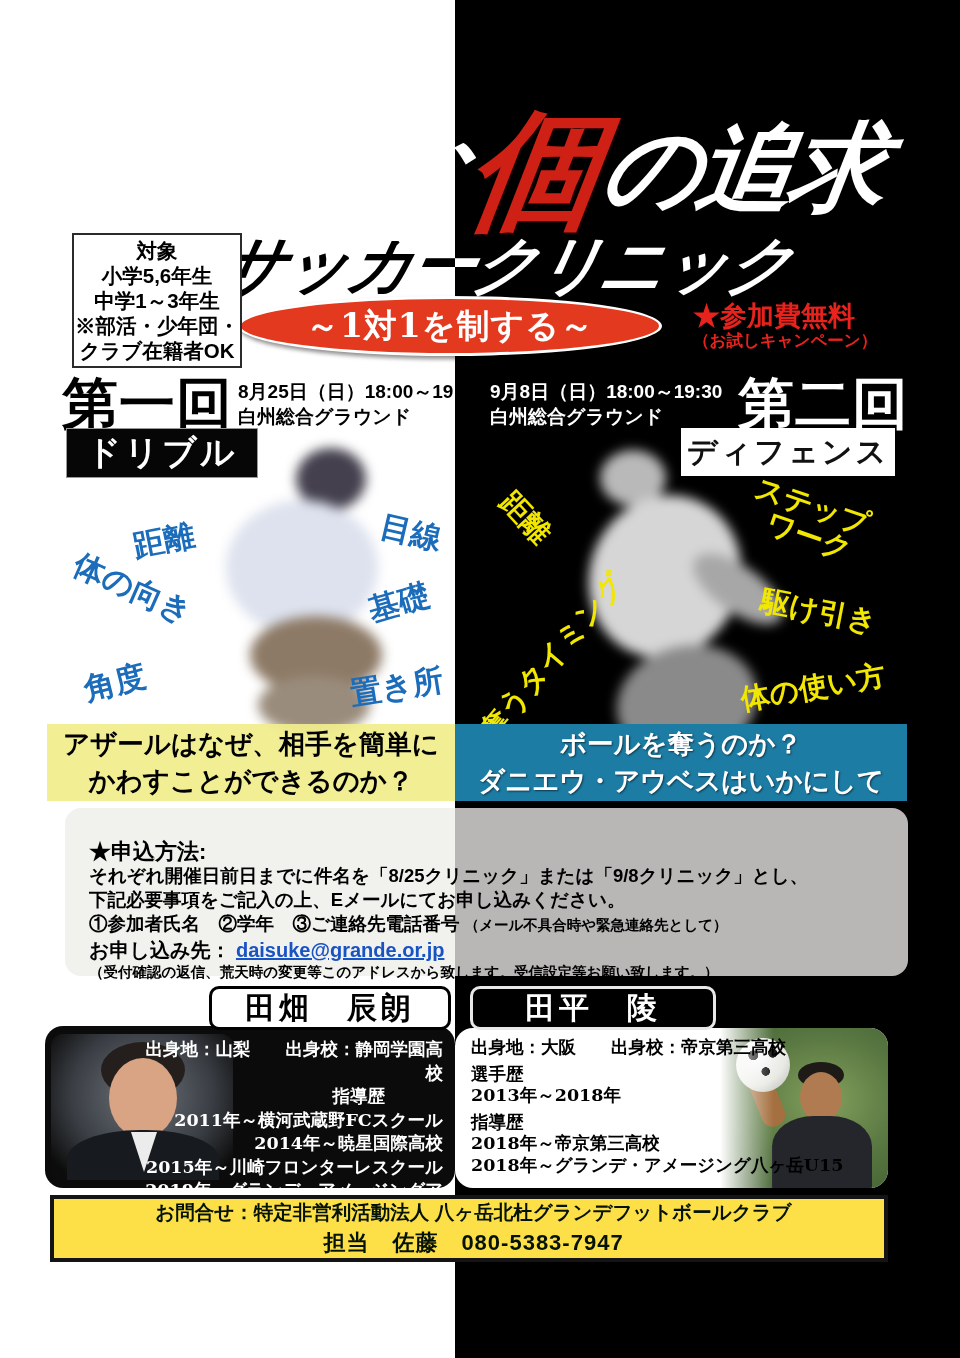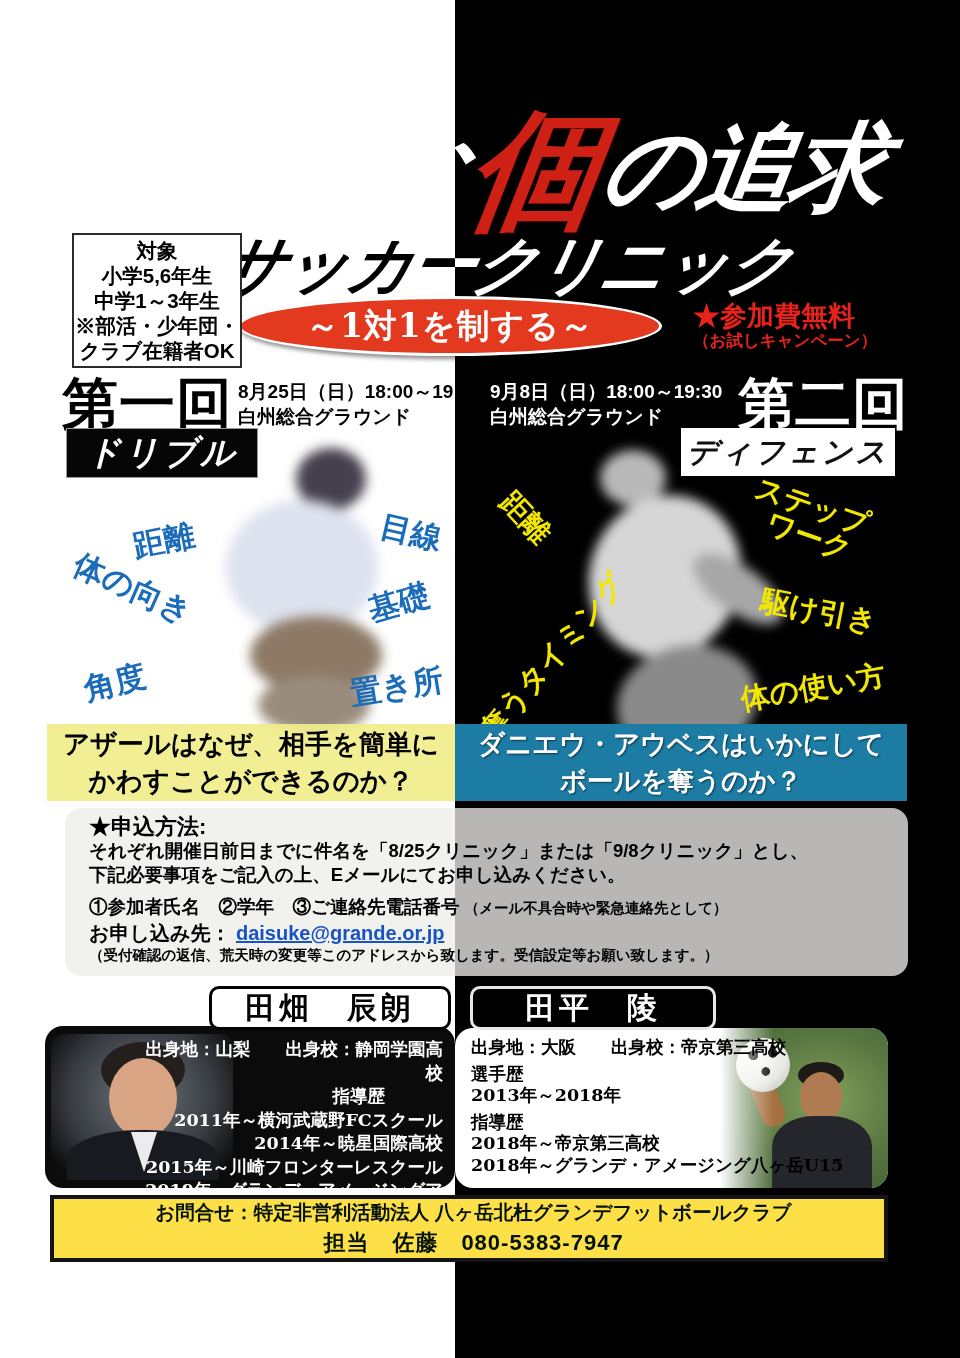--- a/index.html
+++ b/index.html
@@ -39,21 +39,21 @@
   
   .session{position:absolute; top:367px; font-family:"DejaVu Serif",serif; font-weight:bold;
     font-size:56px; letter-spacing:1px; z-index:5; white-space:nowrap;}
   .session.s1{left:62px; color:#000;}
   .session.s2{left:738px; color:#fff;}
   .schedule{position:absolute; top:380px; font-weight:bold; font-size:19px; line-height:1.3;
     z-index:5; white-space:nowrap;}
   .schedule.d1{left:238px; color:#000;}
   .schedule.d2{left:490px; color:#fff;}
   .theme-box{position:absolute; top:428px; height:48px; z-index:5; display:flex; align-items:center;
-    justify-content:center; font-family:"DejaVu Serif",serif; font-weight:bold; letter-spacing:3px;font-style:italic;}
+    justify-content:center; font-family:"DejaVu Serif",serif; font-weight:bold; letter-spacing:3px;}
   .theme-box.t1{left:66px; width:190px; background:#060606; color:#fff; font-size:34px; border:1px solid #999;}
   .theme-box.t2{left:681px; width:214px; background:#fff; color:#111; font-size:30px;}
 
   
   .player{position:absolute; z-index:1; filter:blur(6px);}
   .player div{position:absolute; border-radius:50%;}
   .player-left{left:198px; top:448px; width:205px; height:290px;}
   .pl-head{left:98px; top:0; width:70px; height:62px; background:#44404e;}
   .pl-torso{left:28px; top:52px; width:152px; height:135px; background:#dde2ee;}
   .pl-hip{left:52px; top:168px; width:132px; height:78px; background:#8d7a66;}
@@ -82,26 +82,26 @@
   .kw11{left:740px; top:668px; transform:rotate(-10deg);}
 
   
   .banner{position:absolute; top:724px; height:77px; z-index:4; display:flex; flex-direction:column;
     justify-content:center; text-align:center; font-weight:bold; font-size:26.5px; line-height:1.38;}
   .banner-yellow{left:47px; width:408px; background:rgba(240,237,140,.93); color:#000;}
   .banner-blue{left:455px; width:452px; background:#1c7ca4; color:#fff; text-shadow:1px 1px 2px rgba(0,0,0,.55);}
 
   
   .apply-box{position:absolute; left:65px; top:808px; width:843px; height:168px; z-index:4;
-    border-radius:16px; box-sizing:border-box; padding:6px 22px 0 24px;
+    border-radius:16px; box-sizing:border-box; padding:31px 22px 0 24px;
     background:linear-gradient(90deg,#f1f1ee 0,#f1f1ee 390px,#b9b6b6 390px,#b9b6b6 100%);
     color:#000; font-weight:bold;}
   .ap-heading{font-size:22px; line-height:25px;}
   .ap-line{font-size:18.5px; line-height:24px;}
-  .ap-items{font-size:18.5px; line-height:24px; margin-top:8px;}
+  .ap-items{font-size:18.5px; line-height:24px; }
   .ap-items-note{font-size:14.5px;}
   .ap-email-row{font-size:20px; line-height:26px;}
   .email-link{color:#1853c4; text-decoration:underline; font-family:"Liberation Sans",sans-serif;}
   .ap-note{font-size:14.5px; line-height:19px;}
 
   
   .coach-name{position:absolute; top:986px; height:44px; z-index:6; display:flex; align-items:center;
     justify-content:center; font-family:"DejaVu Serif",serif; font-weight:bold; font-size:30px;
     letter-spacing:4px; border-radius:10px; box-sizing:border-box;}
   .coach-name.c1{left:209px; width:242px; background:#fff; color:#000; border:3px solid #000;}
@@ -217,22 +217,22 @@
   </div>
   <div class="kw kw-yellow kw9">駆け引き</div>
   <div class="kw kw-yellow kw10">奪うタイミング</div>
   <div class="kw kw-yellow kw11">体の使い方</div>
 
   <div class="banner banner-yellow">
     <div>アザールはなぜ、相手を簡単に</div>
     <div>かわすことができるのか？</div>
   </div>
   <div class="banner banner-blue">
+    <div>ボールを奪うのか？</div>
     <div>ダニエウ・アウベスはいかにして</div>
-    <div>ボールを奪うのか？</div>
   </div>
 
   <div class="apply-box">
     <div class="ap-heading">★申込方法:</div>
     <div class="ap-line">それぞれ開催日前日までに件名を「8/25クリニック」または「9/8クリニック」とし、</div>
     <div class="ap-line">下記必要事項をご記入の上、Eメールにてお申し込みください。</div>
     <div class="ap-items">
       <span>①参加者氏名　②学年　③ご連絡先電話番号</span>
       <span class="ap-items-note">（メール不具合時や緊急連絡先として）</span>
     </div>

